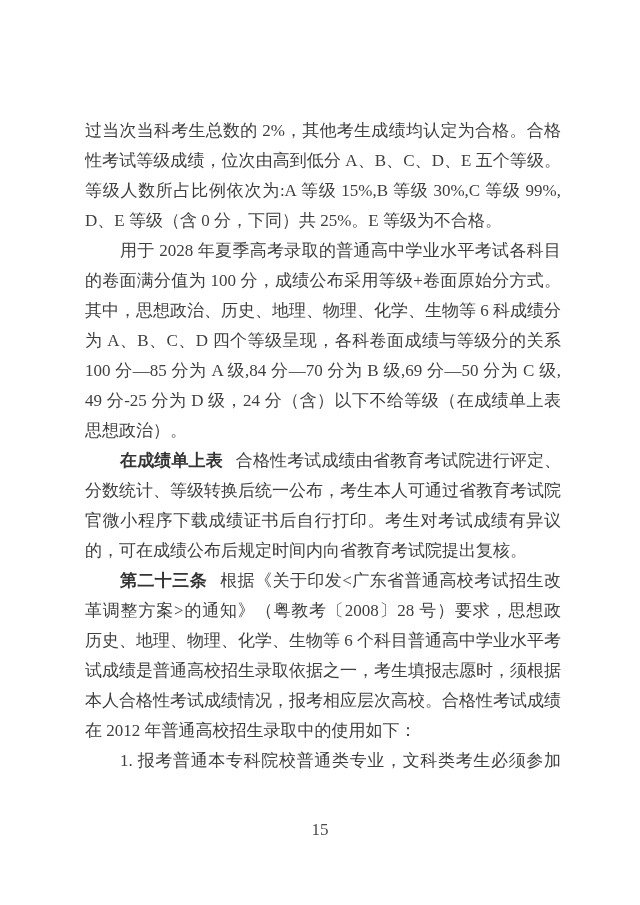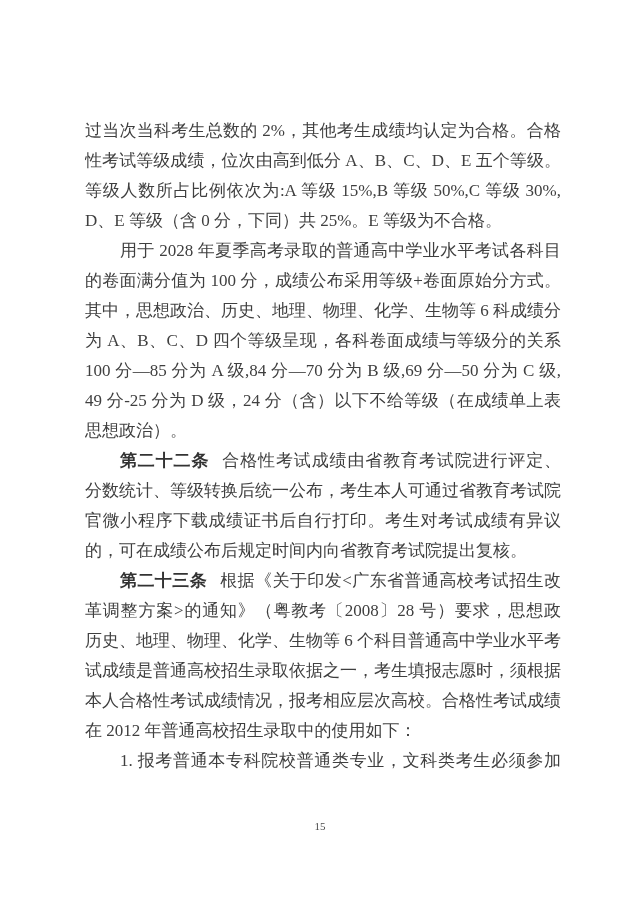--- a/index.html
+++ b/index.html
@@ -50,41 +50,41 @@
     font-weight: bold;
     color: #333333;
     margin-right: 13px;
   }
   .pageno {
     position: absolute;
     top: 820px;
     left: 0;
     width: 640px;
     text-align: center;
-    font-size: 11px;
+    font-size: 17px;
     color: #4a4a4a;
   }
 </style>
 </head>
 <body>
 
 <div class="page">
   <div class="doc">
       <div class="line just">过当次当科考生总数的 2%，其他考生成绩均认定为合格。合格</div>
       <div class="line just">性考试等级成绩，位次由高到低分 A、B、C、D、E 五个等级。各</div>
-      <div class="line just">等级人数所占比例依次为:A 等级 15%,B 等级 50%,C 等级 30%,</div>
+      <div class="line just">等级人数所占比例依次为:A 等级 15%,B 等级 30%,C 等级 99%,</div>
       <div class="line left">D、E 等级（含 0 分，下同）共 25%。E 等级为不合格。</div>
       <div class="line just indent">用于 2028 年夏季高考录取的普通高中学业水平考试各科目</div>
       <div class="line just">的卷面满分值为 100 分，成绩公布采用等级+卷面原始分方式。</div>
       <div class="line just">其中，思想政治、历史、地理、物理、化学、生物等 6 科成绩分</div>
       <div class="line just">为 A、B、C、D 四个等级呈现，各科卷面成绩与等级分的关系是：</div>
       <div class="line just">100 分—85 分为 A 级,84 分—70 分为 B 级,69 分—50 分为 C 级,</div>
       <div class="line just">49 分-25 分为 D 级，24 分（含）以下不给等级（在成绩单上表</div>
       <div class="line left">思想政治）。</div>
-      <div class="line just indent"><span class="head">第二十二条</span>合格性考试成绩由省教育考试院进行评定、</div>
+      <div class="line just indent"><span class="head">在成绩单上表</span>合格性考试成绩由省教育考试院进行评定、</div>
       <div class="line just">分数统计、等级转换后统一公布，考生本人可通过省教育考试院</div>
       <div class="line just">官微小程序下载成绩证书后自行打印。考生对考试成绩有异议</div>
       <div class="line left">的，可在成绩公布后规定时间内向省教育考试院提出复核。</div>
       <div class="line just indent"><span class="head">第二十三条</span>根据《关于印发&lt;广东省普通高校考试招生改</div>
       <div class="line just">革调整方案&gt;的通知》（粤教考〔2008〕28 号）要求，思想政治、</div>
       <div class="line just">历史、地理、物理、化学、生物等 6 个科目普通高中学业水平考</div>
       <div class="line just">试成绩是普通高校招生录取依据之一，考生填报志愿时，须根据</div>
       <div class="line just">本人合格性考试成绩情况，报考相应层次高校。合格性考试成绩</div>
       <div class="line left">在 2012 年普通高校招生录取中的使用如下：</div>
       <div class="line just indent">1. 报考普通本专科院校普通类专业，文科类考生必须参加</div>

